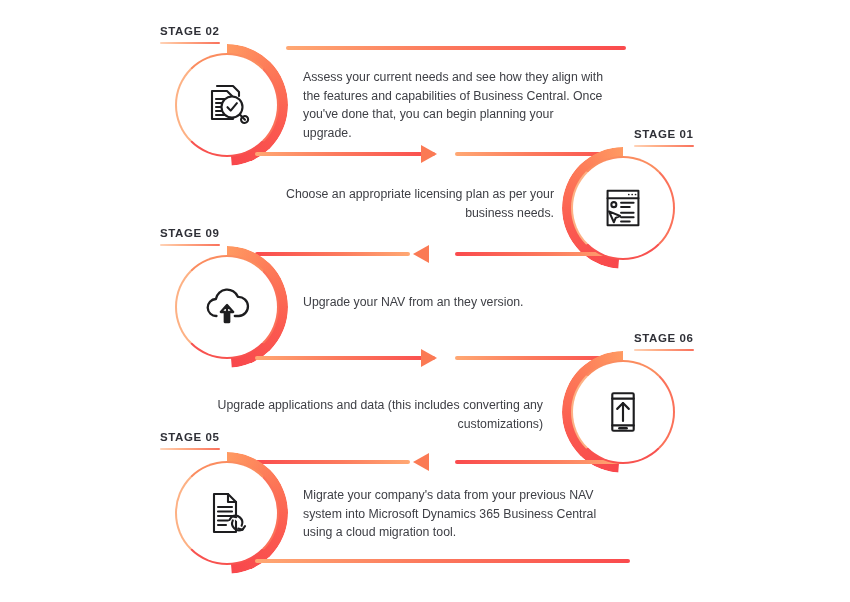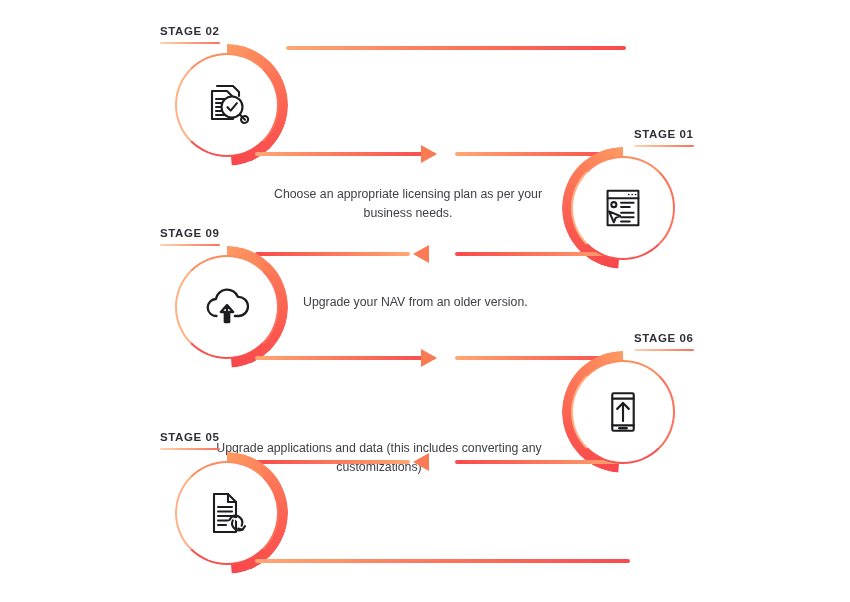--- a/index.html
+++ b/index.html
@@ -83,21 +83,21 @@
     border-right:16px solid #fb7a54;
   }
 
   
   .desc{
     position:absolute;
     font-size:12.3px;
     line-height:18.5px;
     color:#3f4046;
   }
-  .desc.right-align{text-align:center;}
+  .desc.right-align{text-align:right;}
 </style>
 </head>
 <body>
 
 <div id="infographic">
 
   <div class="line grad-r" style="left:286px;top:46px;width:340px;"></div>
 
   <div class="stage-label" style="left:160px;top:25px;">
     <span>STAGE 02</span>
@@ -113,20 +113,21 @@
         <path d="M13 14 h15 l6 6 v22 h-21 z"></path>
         <path d="M17 22 h11 M17 26 h11 M17 30 h7 M17 34 h6 M17 38 h10"></path>
         <circle cx="33" cy="30" r="10.5" fill="#fff"></circle>
         <path d="M28.5 30.2 l3.2 3.4 l6.2 -7.4"></path>
         <path d="M40.8 37.6 l5.2 5.2"></path>
         <path d="M43.2 40.1 a3.4 3.4 0 1 0 4.8 4.8 a3.4 3.4 0 1 0 -4.8 -4.8 z"></path>
       </svg>
     </div>
   </div>
 
+  <div class="desc" style="left:303px;top:68px;width:302px;">Assess your current needs and see how they align with the features and capabilities of Business Central. Once you've done that, you can begin planning your upgrade.</div>
 
   <div class="line grad-r" style="left:255px;top:152px;width:180px;"></div>
   <div class="arrow right" style="left:421px;top:144.5px;"></div>
   <div class="line grad-r" style="left:455px;top:152px;width:168px;"></div>
 
   <div class="stage-label" style="left:634px;top:128px;">
     <span>STAGE  01</span>
     <span class="rule"></span>
   </div>
 
@@ -163,21 +164,21 @@
     <div class="arc"></div>
     <div class="ring"></div>
     <div class="icon">
       <svg width="58" height="58" viewBox="0 0 58 58" fill="none" stroke="#1d1d1f" stroke-width="2.3" stroke-linecap="round" stroke-linejoin="round">
         <path d="M18.5 38 a8.5 8.5 0 0 1 -0.6 -17 a11.5 11.5 0 0 1 22 -2.2 a8.8 8.8 0 0 1 0.9 19.2 h-4"></path>
         <path d="M29 44 v-16 M29 27 l-6.2 7 h4 v10 h4.4 v-10 h4 z"></path>
       </svg>
     </div>
   </div>
 
-  <div class="desc" style="left:303px;top:293px;width:302px;">Upgrade your NAV from an older version.</div>
+  <div class="desc" style="left:303px;top:293px;width:302px;">Upgrade your NAV from an they version.</div>
 
   <div class="line grad-r" style="left:255px;top:356px;width:180px;"></div>
   <div class="arrow right" style="left:421px;top:348.5px;"></div>
   <div class="line grad-r" style="left:455px;top:356px;width:168px;"></div>
 
   <div class="stage-label" style="left:634px;top:332px;">
     <span>STAGE 06</span>
     <span class="rule"></span>
   </div>
 
@@ -188,21 +189,21 @@
       <svg width="50" height="50" viewBox="0 0 56 56" fill="none" stroke="#1d1d1f" stroke-width="2.4" stroke-linecap="round" stroke-linejoin="round">
         <rect x="16" y="7" width="24" height="42" rx="1.5"></rect>
         <path d="M16 13 h24 M16 43 h24"></path>
         <path d="M24 46.2 h8" stroke-width="3"></path>
         <path d="M28 38 v-20"></path>
         <path d="M21.5 24.5 l6.5 -6.5 l6.5 6.5"></path>
       </svg>
     </div>
   </div>
 
-  <div class="desc right-align" style="left:215px;top:396px;width:328px;margin-top:43px;">Upgrade applications and data (this includes converting any customizations)</div>
+  <div class="desc right-align" style="left:215px;top:396px;width:328px;">Upgrade applications and data (this includes converting any customizations)</div>
 
   <div class="line grad-l" style="left:455px;top:460px;width:168px;"></div>
   <div class="arrow left" style="left:413px;top:452.5px;"></div>
   <div class="line grad-l" style="left:255px;top:460px;width:155px;"></div>
 
   <div class="stage-label" style="left:160px;top:431px;">
     <span>STAGE 05</span>
     <span class="rule"></span>
   </div>
 
@@ -215,16 +216,17 @@
         <path d="M29 9 v8 h8"></path>
         <path d="M19 22 h14 M19 26.5 h14 M19 31 h14 M19 35.5 h10 M19 40 h8"></path>
         <path d="M33 31.5 a7 7 0 0 1 9.6 9.2" fill="#fff"></path>
         <path d="M30.5 34.8 l2.6 -3.6 l4.2 1.1"></path>
         <path d="M43.5 44.5 a7 7 0 0 1 -9.7 -9.1"></path>
         <path d="M46 41.2 l-2.6 3.6 l-4.2 -1.2"></path>
       </svg>
     </div>
   </div>
 
+  <div class="desc" style="left:303px;top:486px;width:315px;">Migrate your company's data from your previous NAV system into Microsoft Dynamics 365 Business Central using a cloud migration tool.</div>
 
   <div class="line grad-r" style="left:255px;top:559px;width:375px;"></div>
 
 </div>
 
 </body></html>

